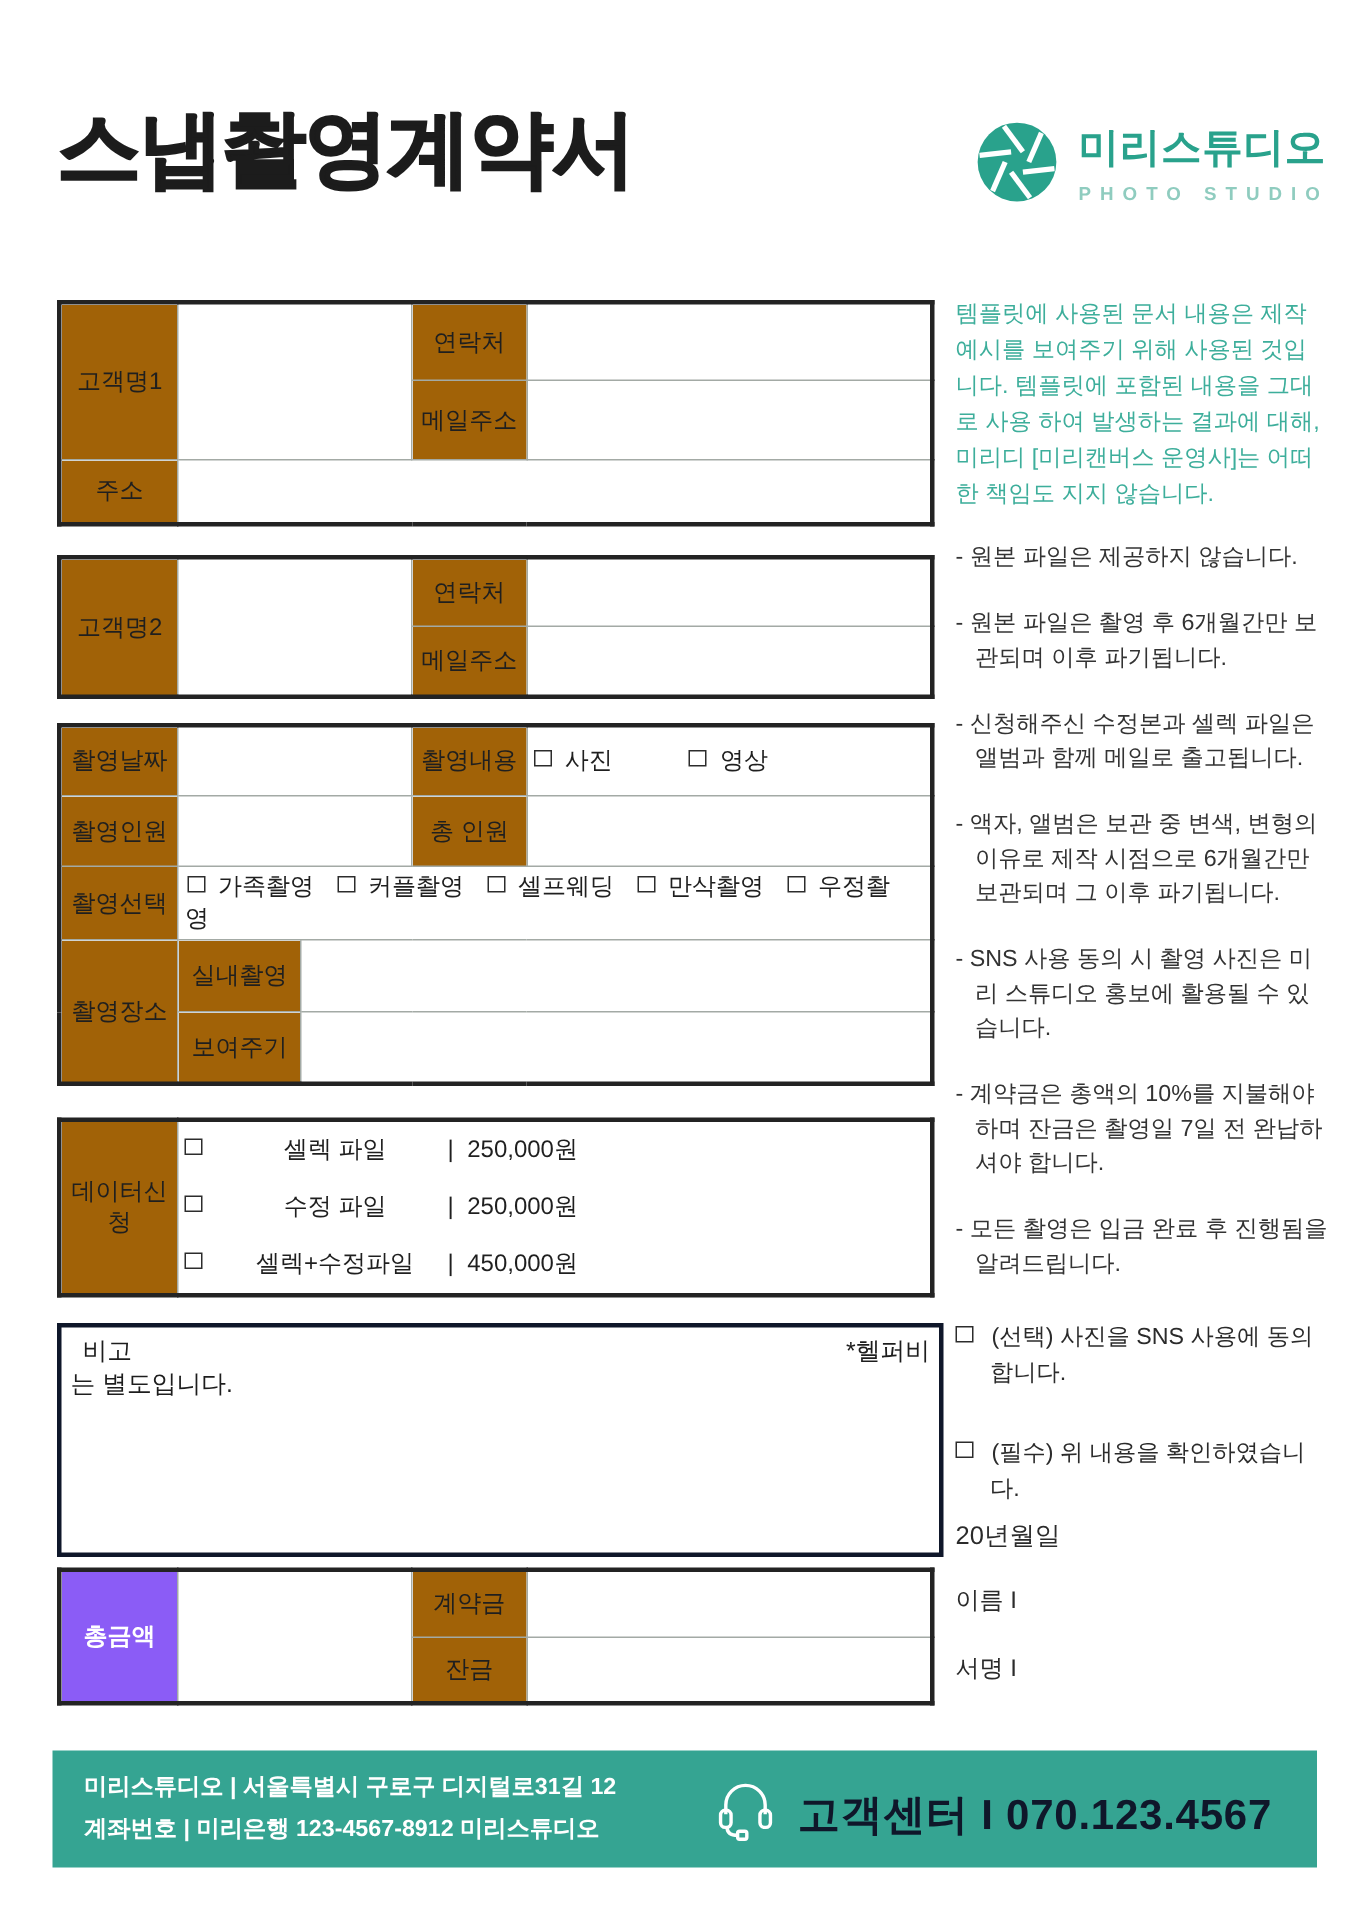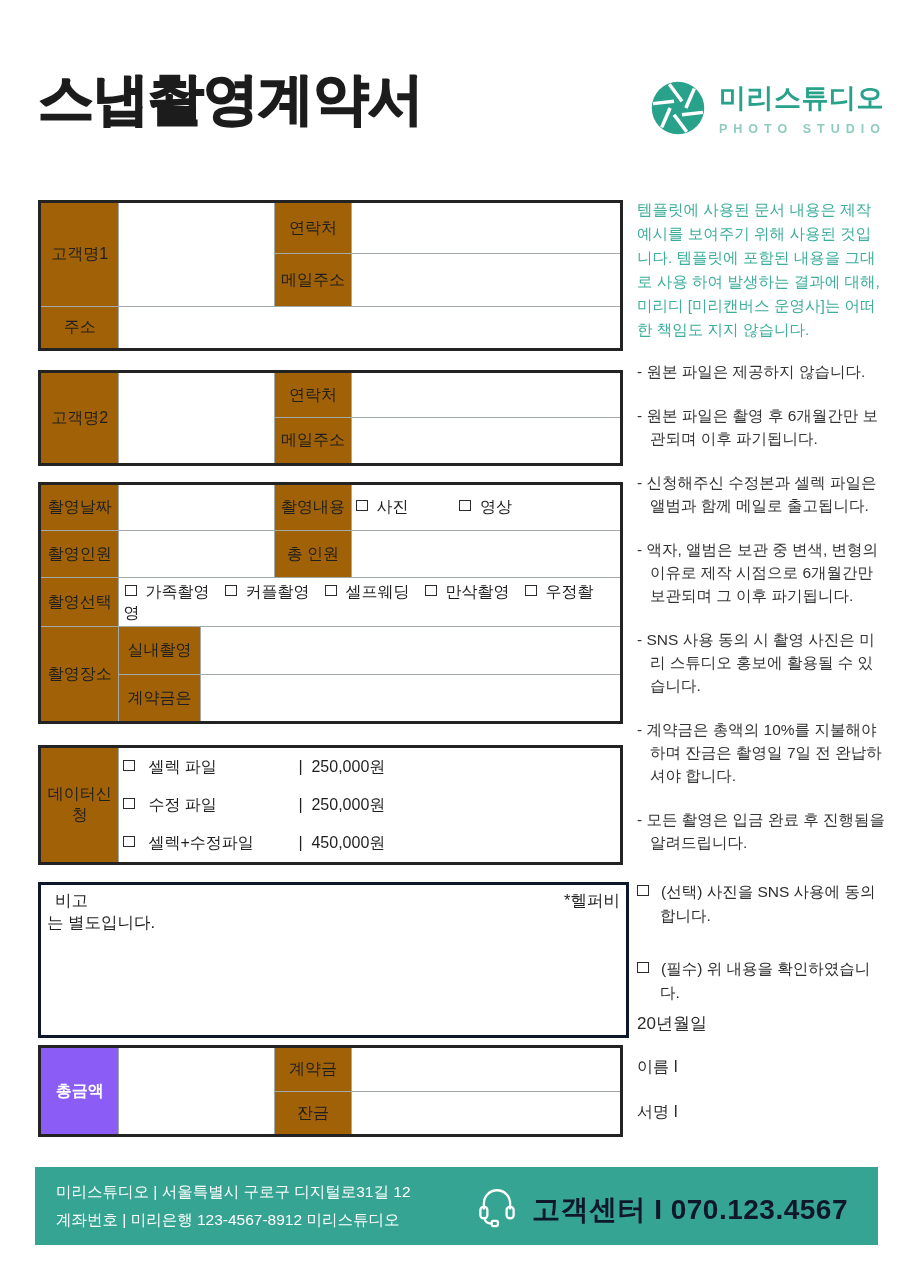--- a/index.html
+++ b/index.html
@@ -26,21 +26,21 @@
   .opts { padding-left:34px; }
   .opts .cb { margin-right:9px; }
   .opts .og { margin-right:46px; }
 
   .selopts { padding:4px 2px 4px 2px; line-height:21px; }
   .selopts .cb { margin-right:8px; margin-left:2px; }
   .selopts .sl { margin-right:14px; }
 
   .dreq { padding:6px 0 6px 20px; line-height:38px; font-size:16.5px; }
   .dreq .cb { margin-right:13px; }
-  .dreq .dn { display:inline-block; width:150px; }
+  .dreq .dn { display:inline-block; width:150px;text-align:center; }
 
   .remarks { position:absolute; left:38px; top:882px; width:573px; height:140px;
              border:3px solid #0f172a; font-size:16.5px; color:#1d1d1d; padding:5px 6px; background:#fff; }
   .remarks .r1 { display:flex; justify-content:space-between; }
   .remarks .r1 .rl { margin-left:8px; }
 
   
   .rc { position:absolute; left:637px; width:248px; }
   .disclaimer { top:198px; color:#3dae9b; font-size:15.5px; line-height:24px; font-weight:500; }
   .terms { top:360px; font-size:15.5px; line-height:23px; color:#333; }
@@ -49,21 +49,21 @@
   .agree-item { padding-left:23px; text-indent:-23px; margin-bottom:29px; }
   .agree-item .cb { margin-right:12px; }
   .dateline { top:1012px; font-size:17px; color:#2b2b2b; }
   .dateline span { margin-right:0; }
   .dl-p { margin-right:38px; } .dl-y { margin-right:52px; } .dl-m { margin-right:44px; }
   .sigline { font-size:16px; color:#2b2b2b; }
 
   
   .footer { position:absolute; left:35px; top:1167px; width:843px; height:78px;
             background:#35a492; display:flex; align-items:center; justify-content:space-between; }
-  .f-left { margin-left:21px; color:#fff; font-size:15.5px; line-height:28px; font-weight:400; }
+  .f-left { margin-left:21px; color:#fff; font-size:15.5px; line-height:28px; font-weight:700; }
   .f-right{ margin-right:30px; display:flex; align-items:flex-end; gap:14px; color:#0f172a; }
   .f-right .num { font-size:28px; font-weight:600; letter-spacing:0.5px; }
 </style>
 </head>
 <body>
 
 <div class="page">
 
   <div class="title">스냅촬영계약서</div>
 
@@ -160,21 +160,21 @@
       <td colspan="4" class="selopts">
         <span class="cb"></span><span class="sl">가족촬영</span><span class="cb"></span><span class="sl">커플촬영</span><span class="cb"></span><span class="sl">셀프웨딩</span><span class="cb"></span><span class="sl">만삭촬영</span><span class="cb"></span><span class="sl">우정촬영</span>
       </td>
     </tr>
     <tr style="height:48px">
       <td class="lbl" rowspan="2">촬영장소</td>
       <td class="lbl">실내촬영</td>
       <td colspan="3"></td>
     </tr>
     <tr style="height:48px">
-      <td class="lbl">계약금은</td>
+      <td class="lbl">보여주기</td>
       <td colspan="3"></td>
     </tr>
   </tbody>
     </table>
 
   <table class="frm" style="top:745px;">
     <colgroup>
         <col style="width:79px">
         <col style="width:500px">
       </colgroup>

